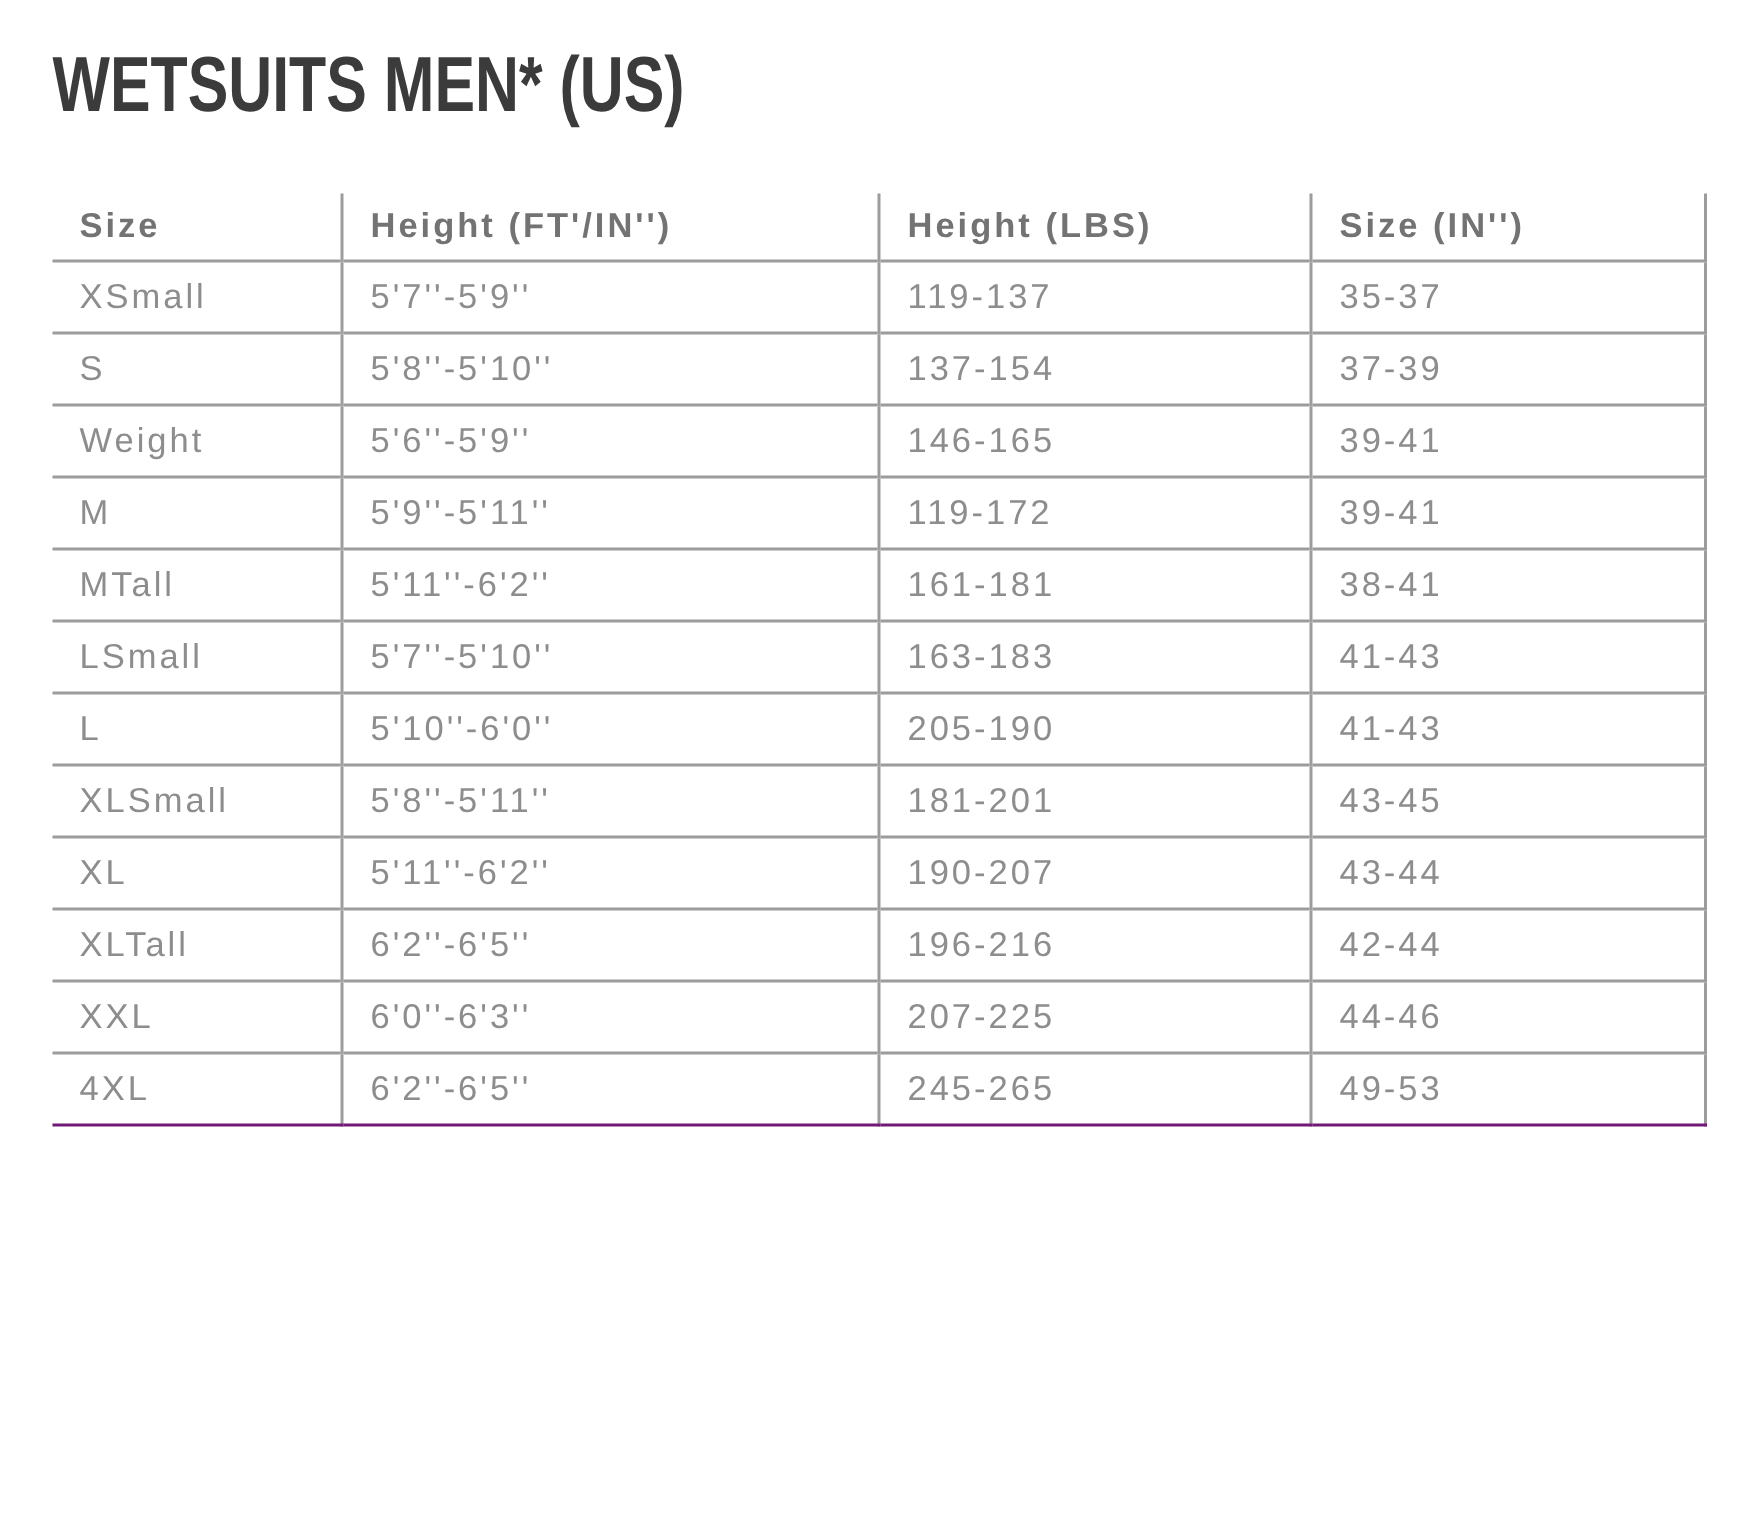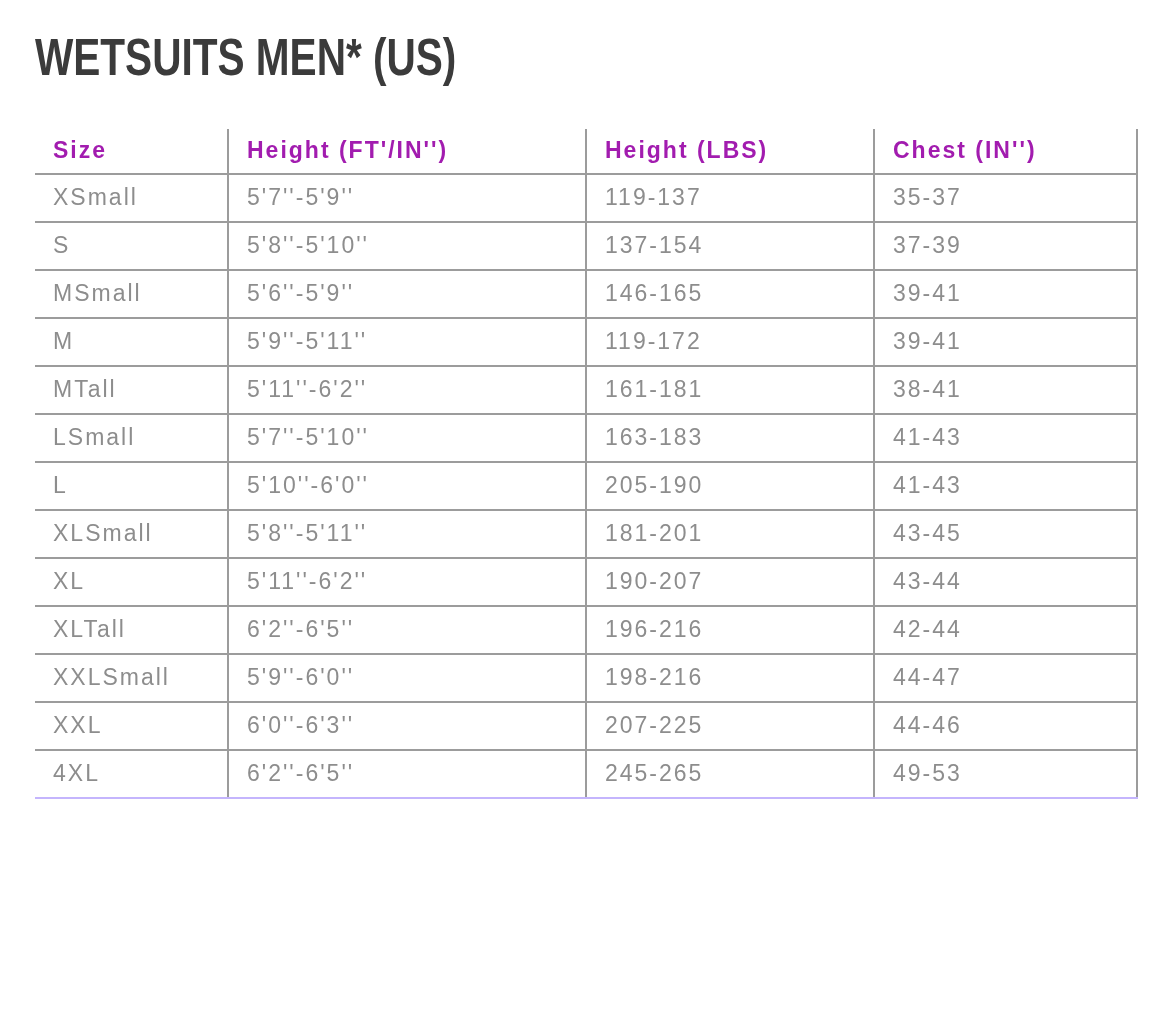--- a/index.html
+++ b/index.html
@@ -39,29 +39,29 @@
     vertical-align: middle;
     padding: 0 0 0 18px;
     font-size: 23px;
     letter-spacing: 2px;
     white-space: nowrap;
     border-right: 2px solid #9c9c9c;
   }
   .size-table thead th {
     height: 45px;
     font-weight: 700;
-    color: #a21caf;
+    color: #737373;
   }
   .size-table tbody td {
     height: 48px;
     font-weight: 400;
     border-top: 2px solid #9c9c9c;
   }
   .size-table tbody tr:last-child td {
-    border-bottom: 2px solid #c4b5fd;
+    border-bottom: 2px solid #701a75;
   }
 </style>
 </head>
 <body>
 
 <div class="page">
 
   <h1 class="title">WETSUITS MEN* (US)</h1>
 
   <table class="size-table">
@@ -69,38 +69,38 @@
       <col style="width:193px">
       <col style="width:358px">
       <col style="width:288px">
       <col style="width:263px">
     </colgroup>
     <thead>
       <tr>
         <th>Size</th>
         <th>Height (FT'/IN'')</th>
         <th>Height (LBS)</th>
-        <th>Chest (IN'')</th>
+        <th>Size (IN'')</th>
       </tr>
     </thead>
     <tbody>
       <tr>
         <td>XSmall</td>
         <td>5'7''-5'9''</td>
         <td>119-137</td>
         <td>35-37</td>
       </tr>
       <tr>
         <td>S</td>
         <td>5'8''-5'10''</td>
         <td>137-154</td>
         <td>37-39</td>
       </tr>
       <tr>
-        <td>MSmall</td>
+        <td>Weight</td>
         <td>5'6''-5'9''</td>
         <td>146-165</td>
         <td>39-41</td>
       </tr>
       <tr>
         <td>M</td>
         <td>5'9''-5'11''</td>
         <td>119-172</td>
         <td>39-41</td>
       </tr>
@@ -134,26 +134,20 @@
         <td>190-207</td>
         <td>43-44</td>
       </tr>
       <tr>
         <td>XLTall</td>
         <td>6'2''-6'5''</td>
         <td>196-216</td>
         <td>42-44</td>
       </tr>
       <tr>
-        <td>XXLSmall</td>
-        <td>5'9''-6'0''</td>
-        <td>198-216</td>
-        <td>44-47</td>
-      </tr>
-      <tr>
         <td>XXL</td>
         <td>6'0''-6'3''</td>
         <td>207-225</td>
         <td>44-46</td>
       </tr>
       <tr>
         <td>4XL</td>
         <td>6'2''-6'5''</td>
         <td>245-265</td>
         <td>49-53</td>

